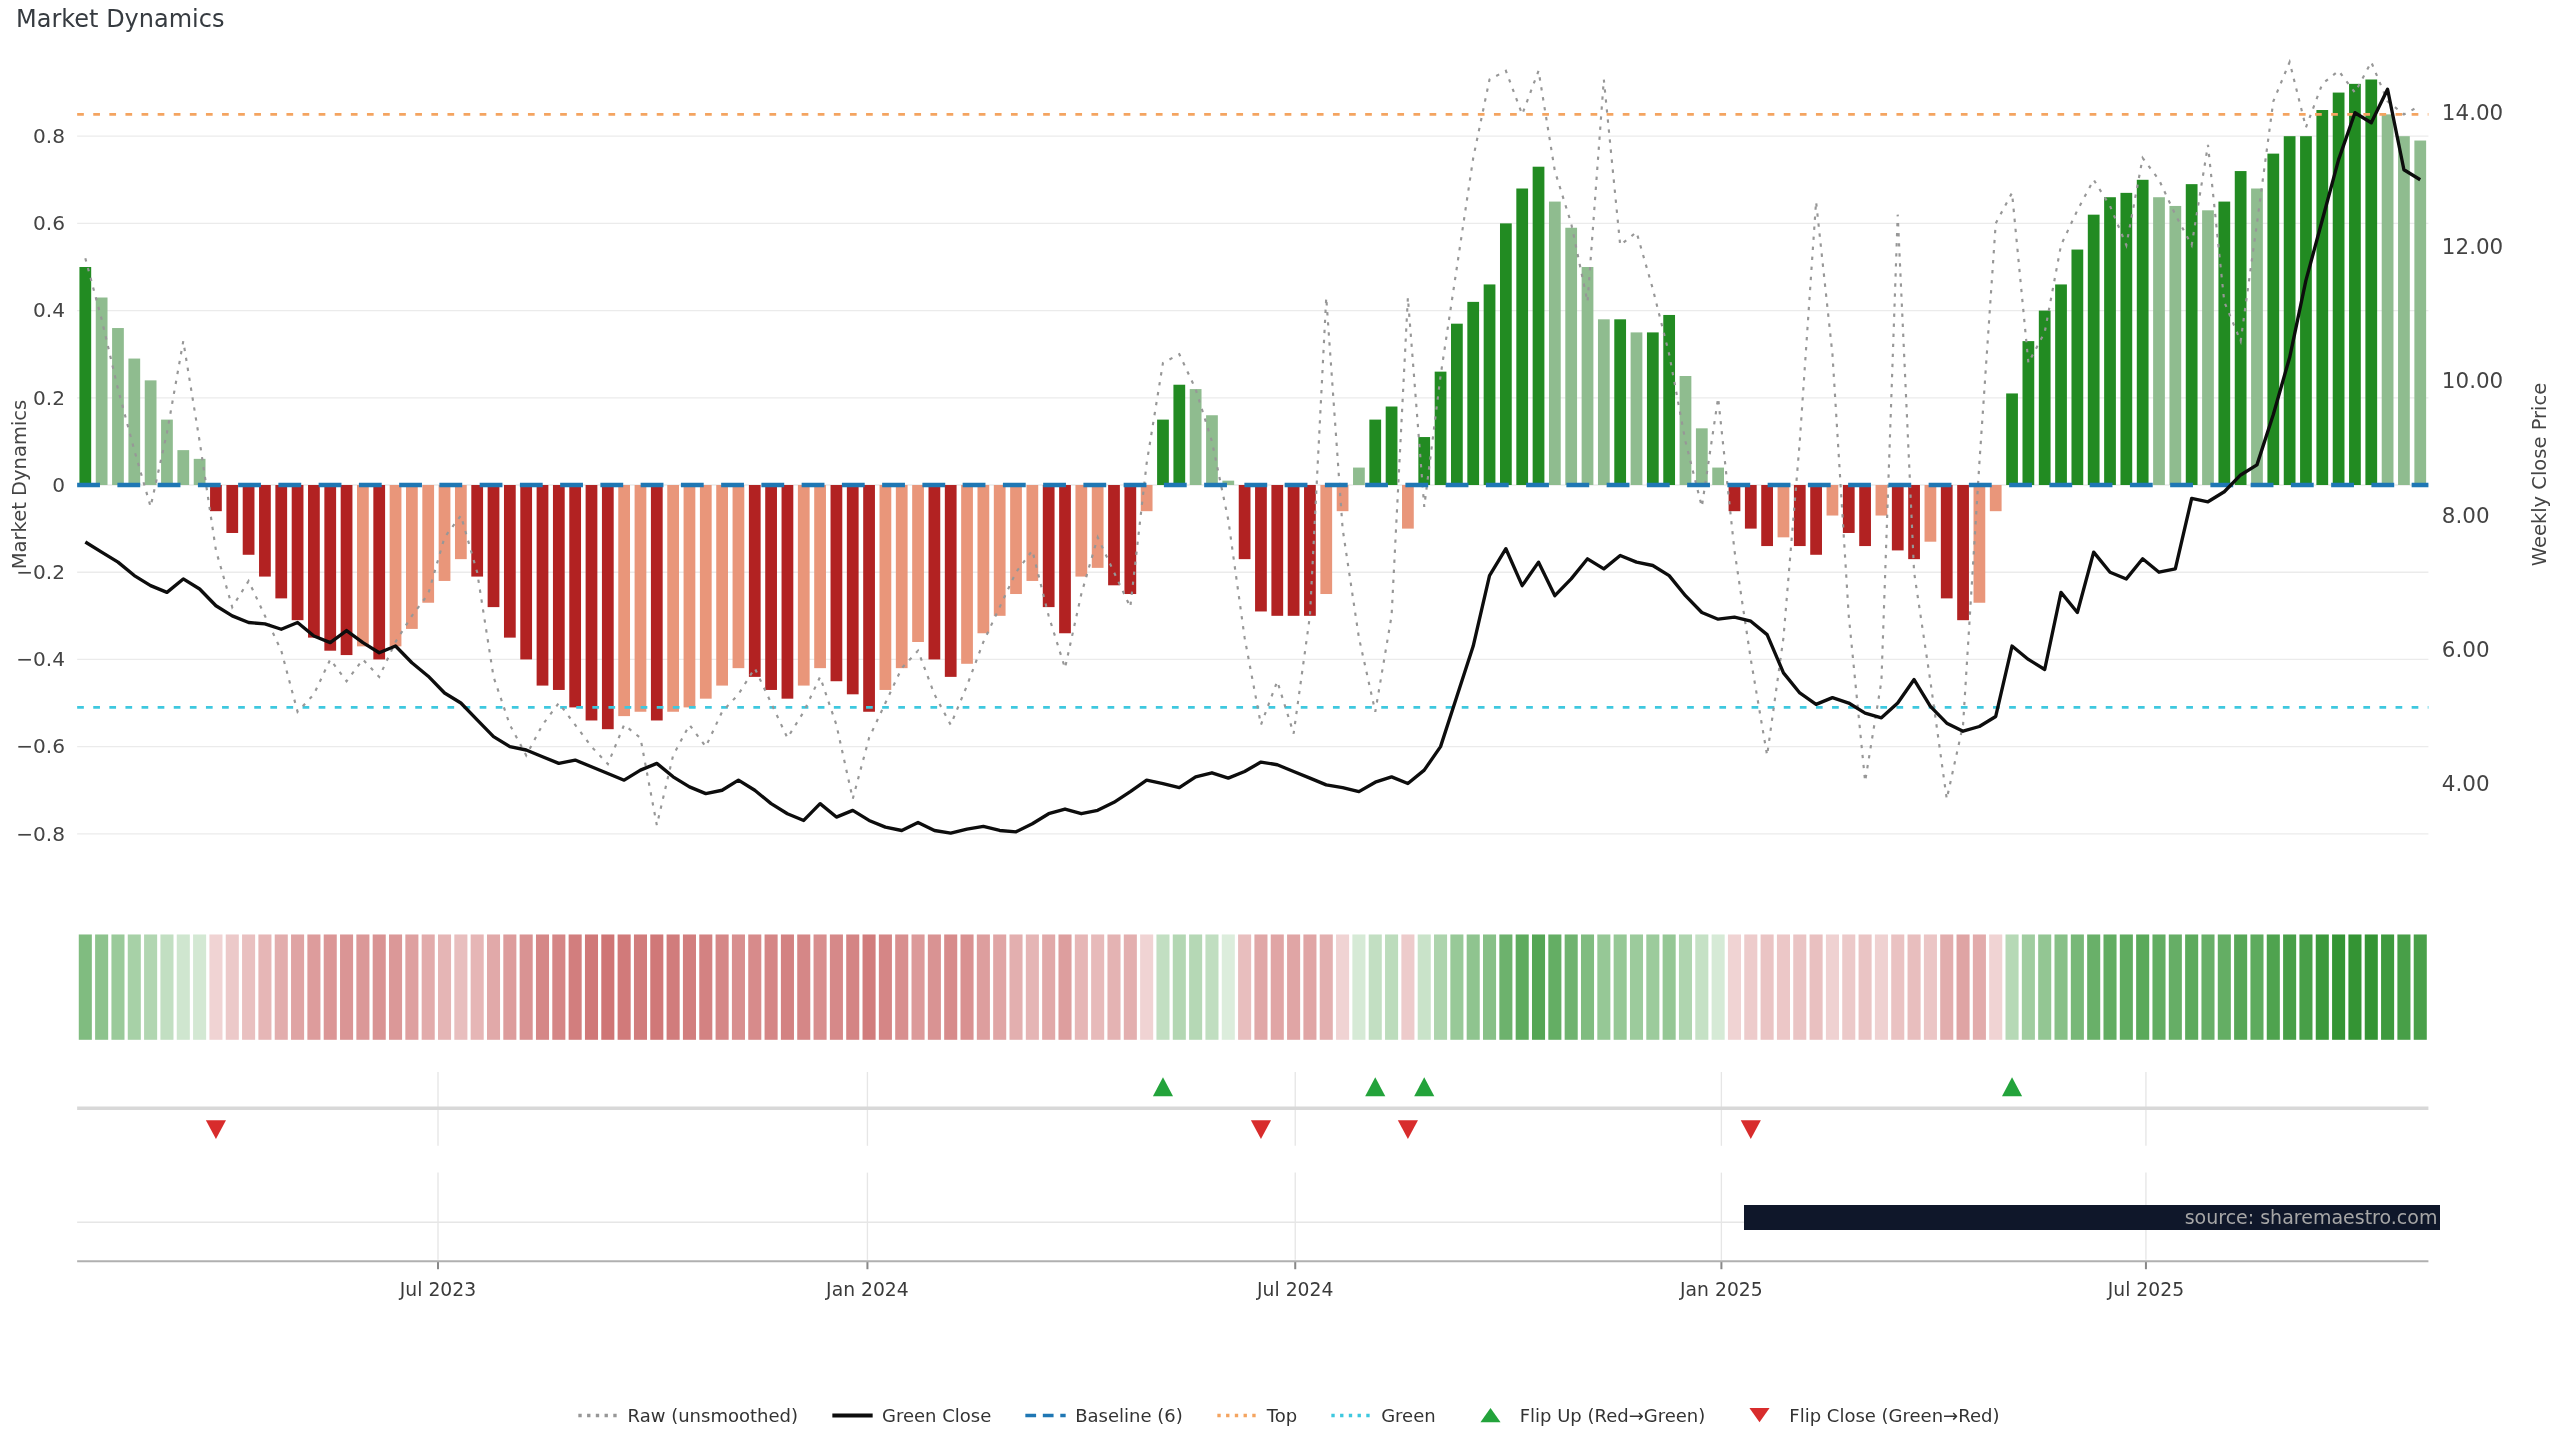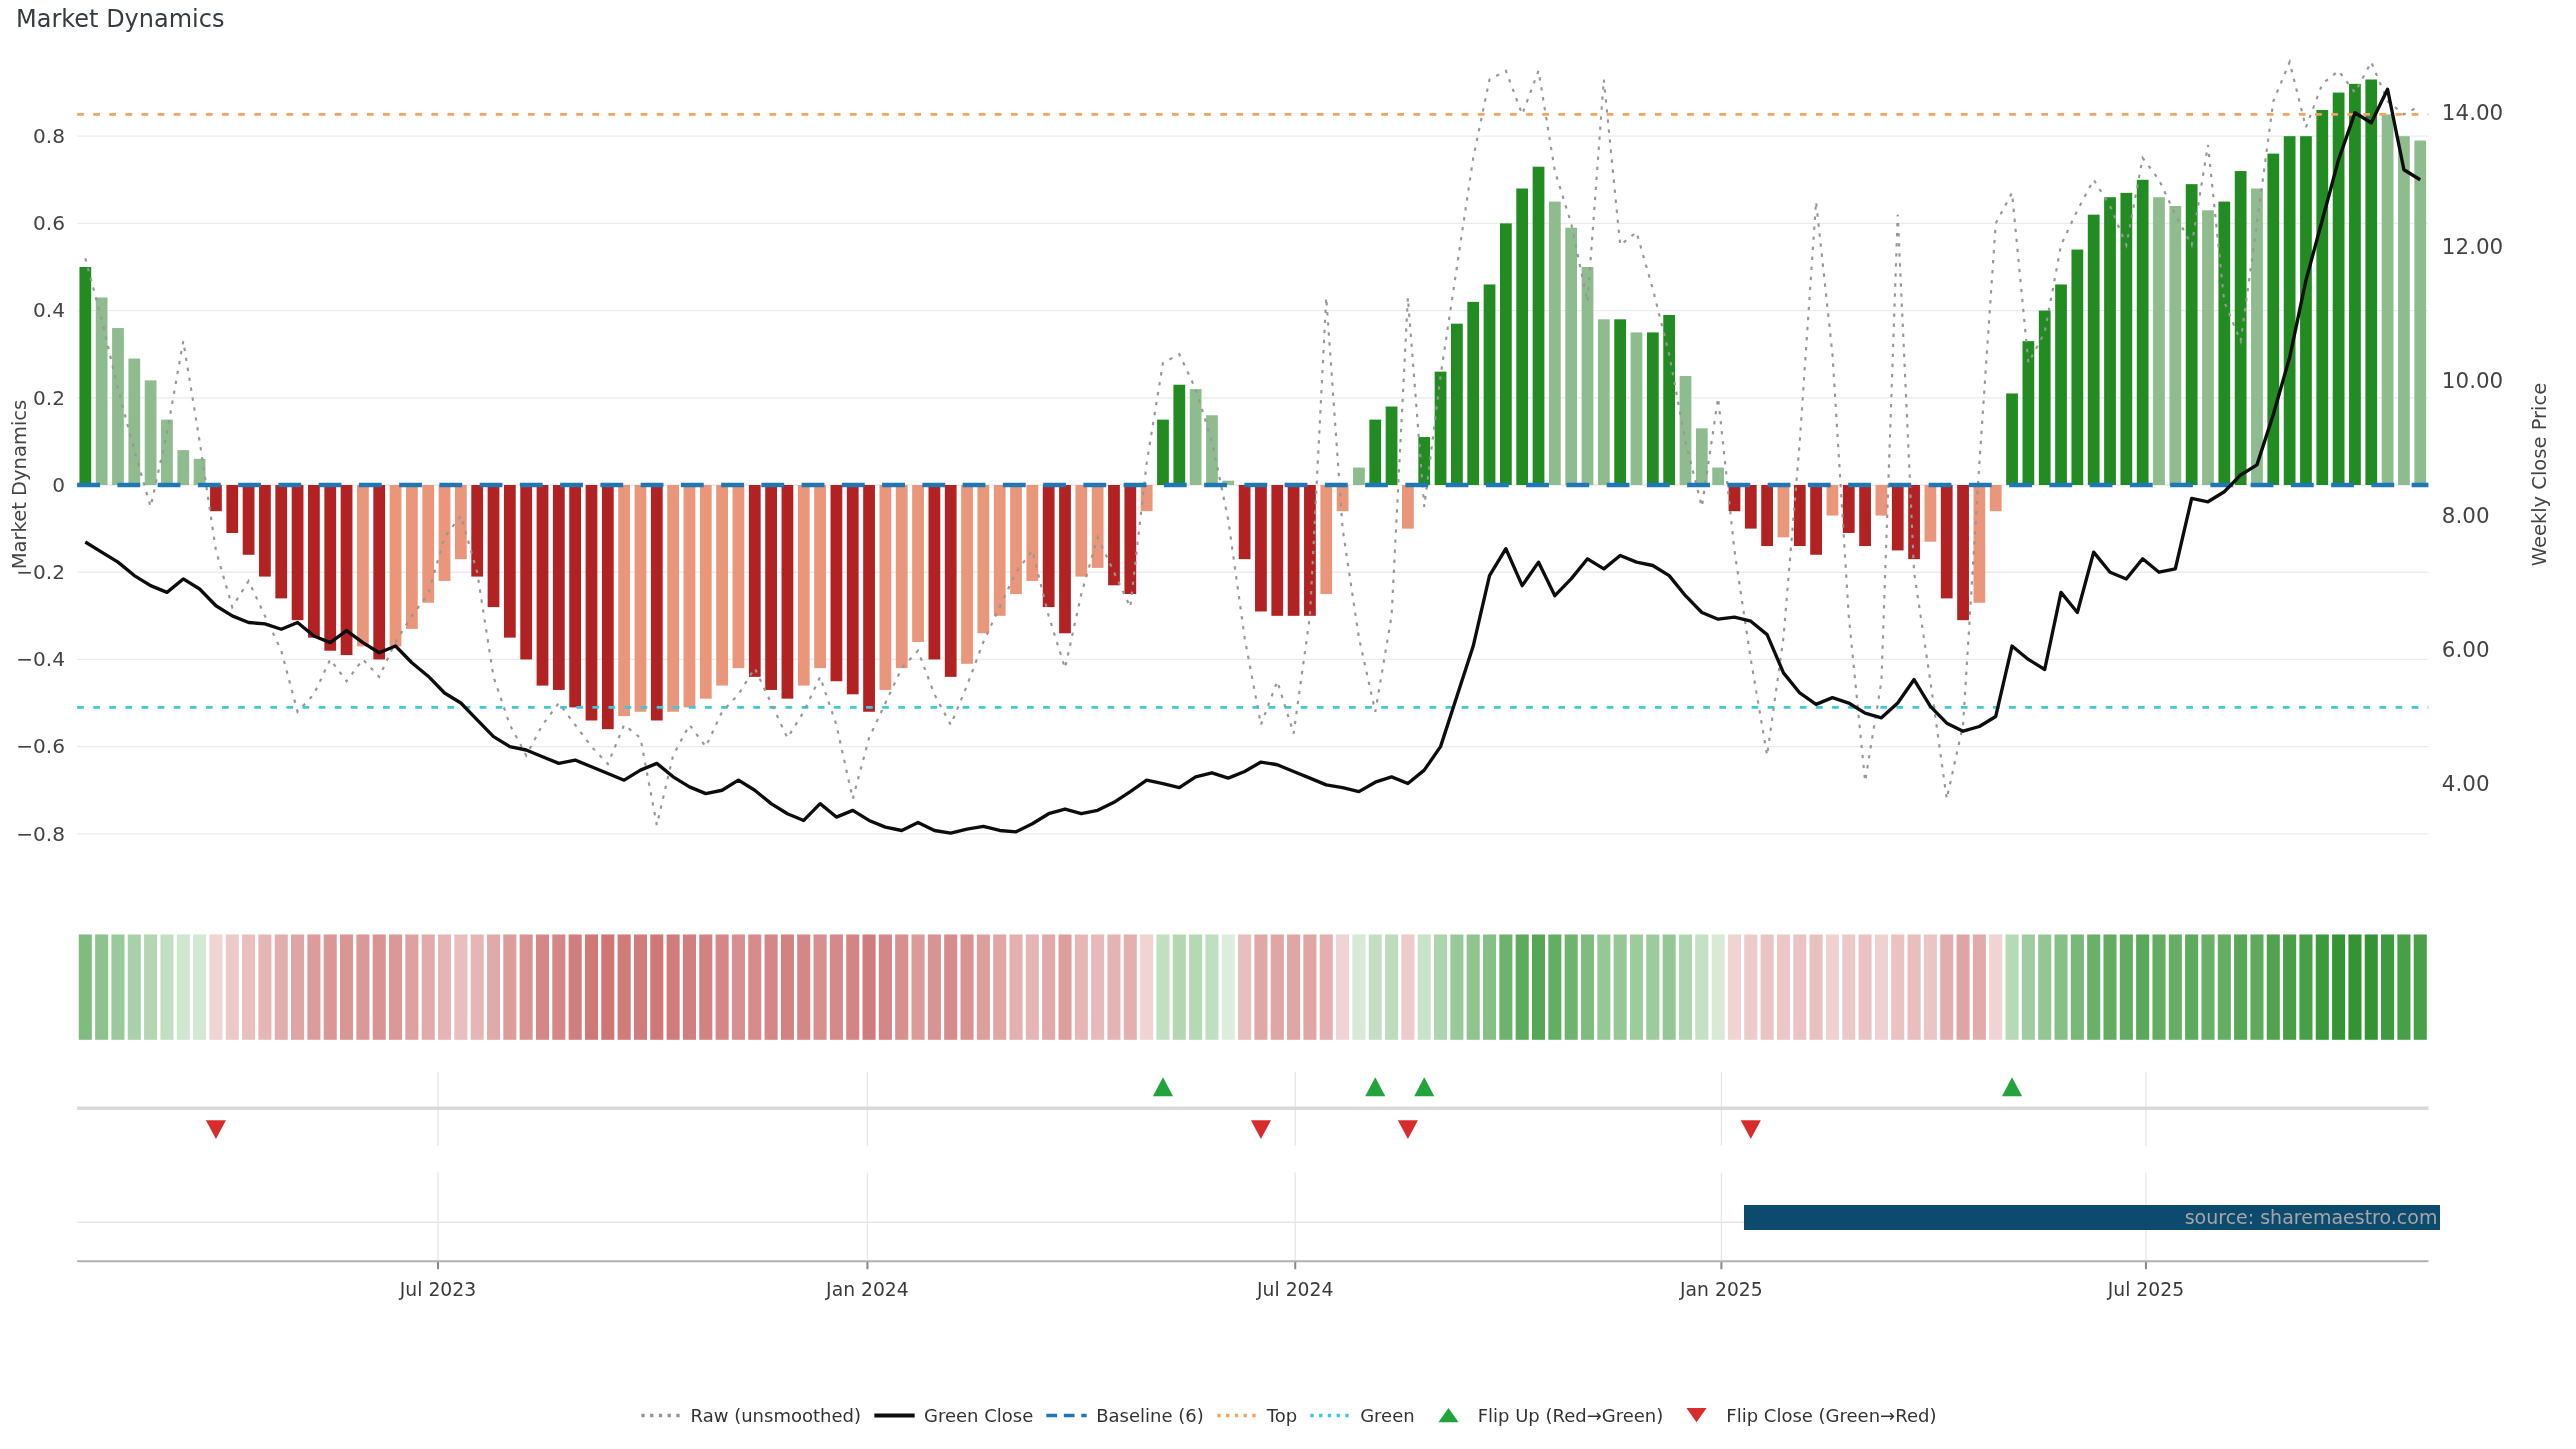--- a/index.html
+++ b/index.html
@@ -3,23 +3,23 @@
 <meta charset="utf-8">
 <style>
   html,body{margin:0;padding:0;background:#ffffff;}
   body{width:2576px;height:1449px;position:relative;overflow:hidden;
        font-family:"DejaVu Sans","Liberation Sans",sans-serif;color:#333;}
   #chart-title{position:absolute;left:16px;top:5.4px;font-size:24px;color:#363b40;}
   .ylab{position:absolute;width:335px;text-align:center;font-size:19.5px;color:#444;}
   #ylab-left{left:-148px;top:473px;transform:rotate(-90deg);}
   #ylab-right{left:2372px;top:463px;transform:rotate(-90deg);}
   #source-label{position:absolute;left:1744px;top:1205px;width:684px;text-align:right;
-       font-size:19px;color:#a6a6a6;background:#0c4a6e;padding:1.3px 2.7px 1.3px 9.4px;}
+       font-size:19px;color:#a6a6a6;background:#0f172a;padding:1.3px 2.7px 1.3px 9.4px;}
   #legend{position:absolute;left:0;top:1405px;width:2576px;display:flex;
-       justify-content:center;align-items:center;gap:12px;font-size:18px;color:#333;}
+       justify-content:center;align-items:center;gap:33px;font-size:18px;color:#333;}
   .leg-item{display:flex;align-items:center;gap:8px;}
   svg text{font-family:"DejaVu Sans","Liberation Sans",sans-serif;}
 </style>
 </head>
 <body>
 
 
 
 <div id="chart-title">Market Dynamics</div>
 <div id="ylab-left" class="ylab">Market Dynamics</div>

